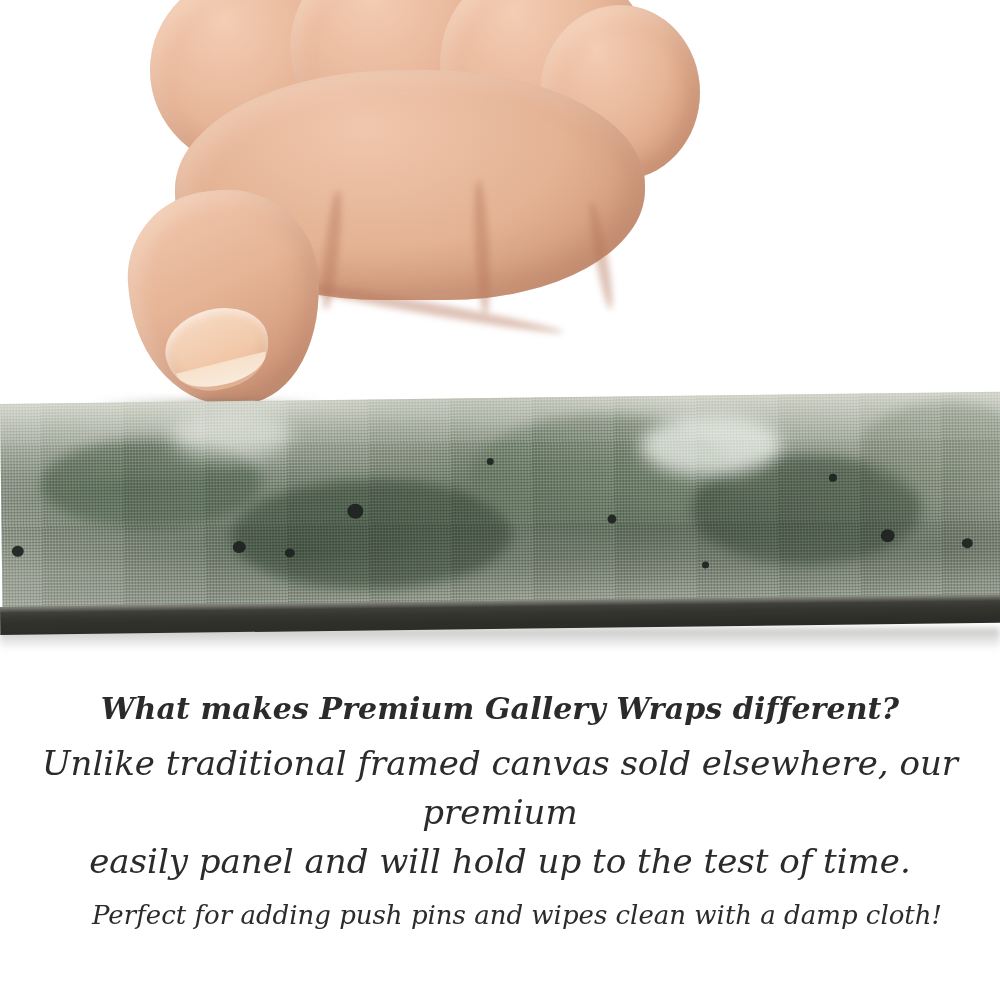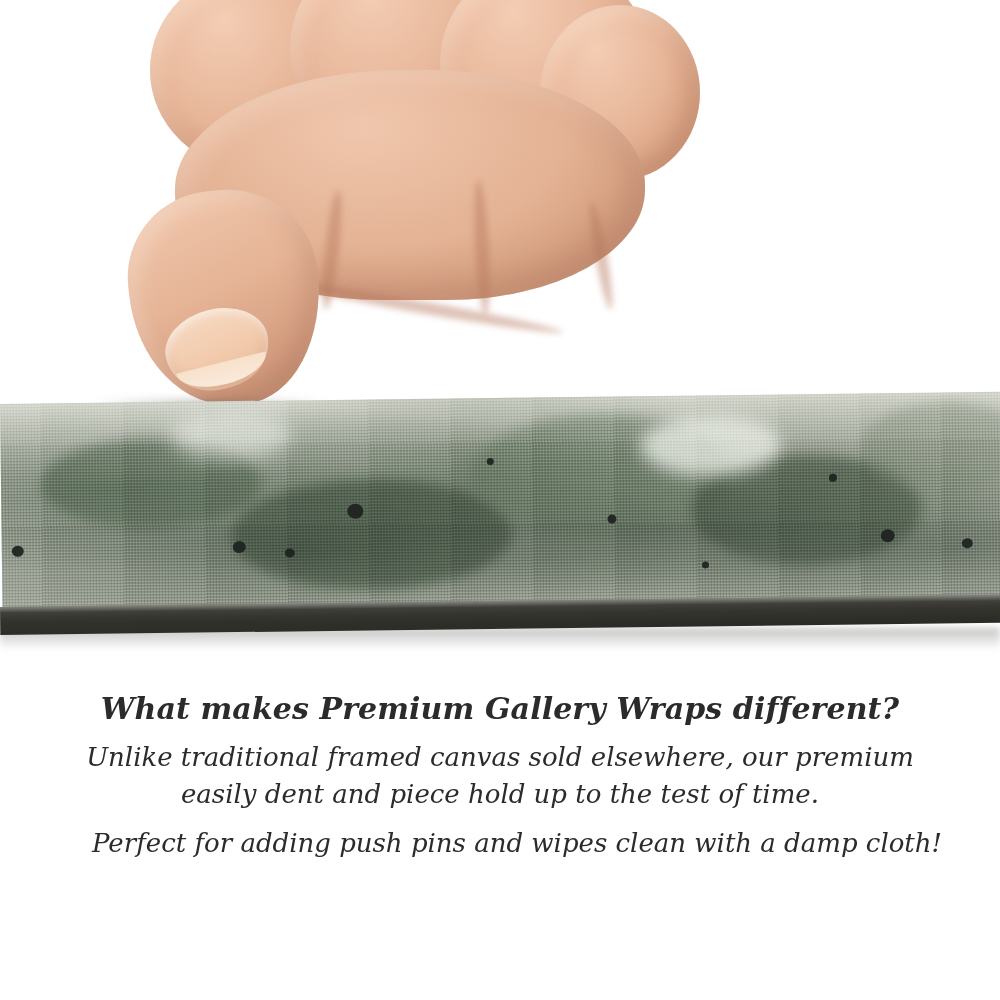--- a/index.html
+++ b/index.html
@@ -229,21 +229,21 @@
     font-style: italic;
   }
   .caption-heading {
     font-size: 30px;
     font-weight: 700;
     line-height: 1.25;
     margin: 0 0 8px 0;
     letter-spacing: .1px;
   }
   .caption-body {
-    font-size: 26px;
+    font-size: 34px;
     line-height: 1.45;
     margin: 11px;
   }
   .caption-body .line { display: block; }
   .caption-final {
     font-size: 26px;
     line-height: 1.45;
     margin: 10px 0 0 0;
     padding-left: 34px;
   }
@@ -299,18 +299,18 @@
     <div class="strip-edge">
       <div class="strip-edge-glow"></div>
     </div>
     <div class="drop-shadow"></div>
   </div>
 
   <div class="caption">
     <p class="caption-heading">What makes Premium Gallery Wraps different?</p>
     <p class="caption-body">
       <span class="line">Unlike traditional framed canvas sold elsewhere, our premium</span>
-      <span class="line">easily dent and piece hold up to the test of time.</span>
+      <span class="line">easily panel and will hold up to the test of time.</span>
     </p>
     <p class="caption-final">Perfect for adding push pins and wipes clean with a damp cloth!</p>
   </div>
 
 </div>
 
 </body></html>

